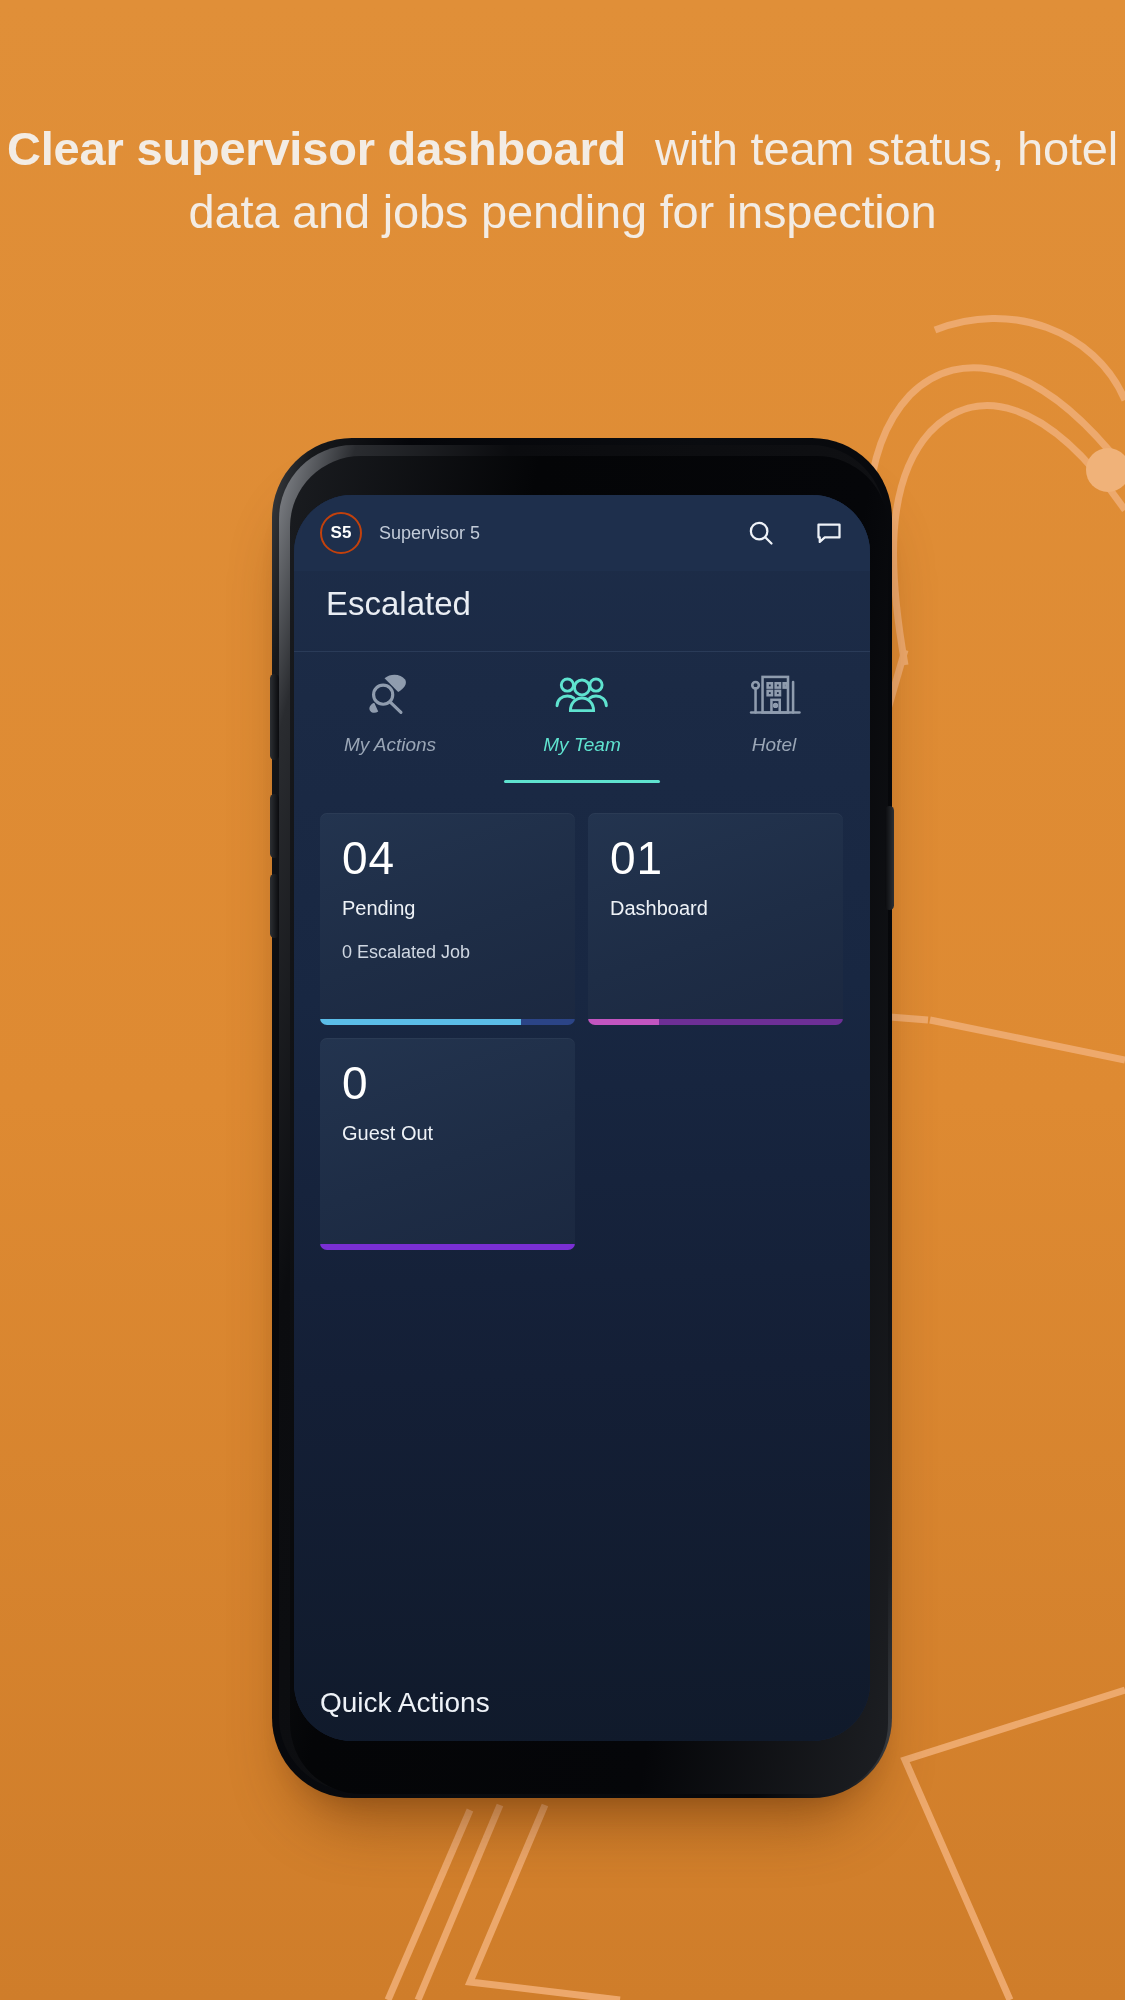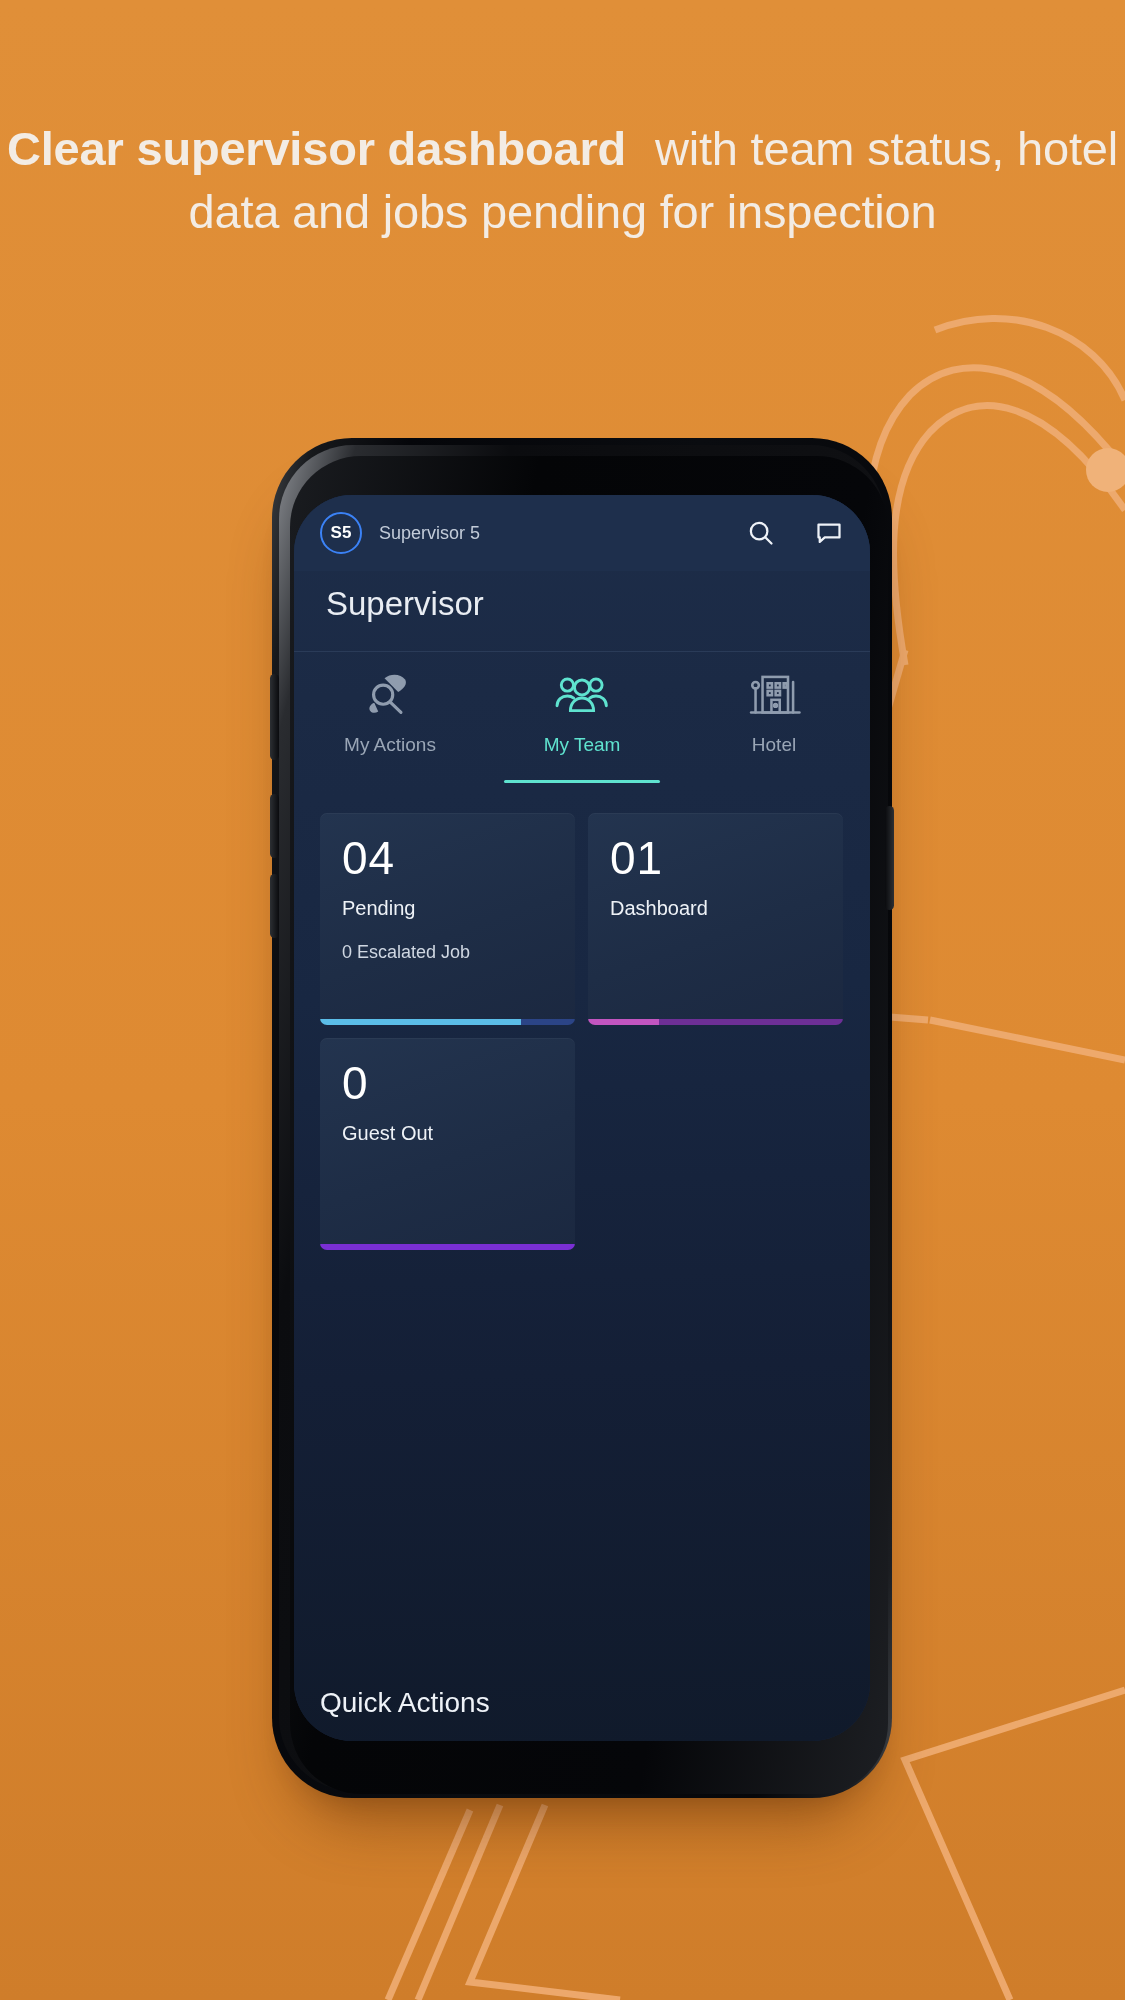--- a/index.html
+++ b/index.html
@@ -69,36 +69,36 @@
     background:linear-gradient(270deg,#2c2f33,#0a0b0e); }
 
   
   .appbar{
     position:absolute; top:0; left:0; width:576px; height:76px;
     display:flex; align-items:center; padding:0 26px;
     background:#1e2f4c;
   }
   .avatar{
     width:42px; height:42px; border-radius:50%;
-    border:2px solid #3b82f6; color:#ffffff;
+    border:2px solid #c2410c; color:#ffffff;
     display:flex; align-items:center; justify-content:center;
     font-size:17px; font-weight:700; flex:none;
   }
   .appbar-title{ margin-left:17px; color:#c3ccd9; font-size:18px; flex:1; }
   .appbar-icons{ display:flex; align-items:center; gap:38px; }
   .ic{ width:30px; height:30px; display:block; }
 
   .page-title{
     position:absolute; top:90px; left:32px;
     color:#e9edf3; font-size:33px; font-weight:400;
   }
 
   .tabs{
     position:absolute; top:156px; left:0; width:576px; height:132px;
-    display:flex; border-top:1px solid #2a3b58;
+    display:flex; border-top:1px solid #2a3b58;font-style:italic;
   }
   .tab{ flex:1; display:flex; flex-direction:column; align-items:center;
         justify-content:flex-start; padding-top:18px; position:relative; }
   .tab-ic{ width:56px; height:52px; display:block; }
   .tab-lbl{ margin-top:12px; font-size:19px; color:#9aa6b6; }
   .tab.active .tab-lbl{ color:#5fe3cf; }
   .tab.active::after{
     content:""; position:absolute; bottom:0; left:18px; right:18px;
     height:3px; background:#5fe3cf; border-radius:2px;
   }
@@ -183,21 +183,21 @@
           <svg class="ic" viewBox="0 0 24 24" fill="none" stroke="#eef2f8" stroke-width="1.8" stroke-linecap="round">
             <circle cx="10.5" cy="10.5" r="6.6"></circle>
               <line x1="15.4" y1="15.4" x2="20.4" y2="20.4"></line>
           </svg>
           <svg class="ic" viewBox="0 0 24 24" fill="none" stroke="#eef2f8" stroke-width="1.8" stroke-linejoin="round">
             <path d="M3.6 5.2h16.8v10.3H8.6l-4 3.6v-3.6H3.6z"></path>
           </svg>
         </div>
       </div>
 
-      <div class="page-title">Supervisor</div>
+      <div class="page-title">Escalated</div>
 
       <div class="tabs">
         <div class="tab">
           <svg class="tab-ic" viewBox="0 0 40 38" fill="none" stroke="#8f9cae" stroke-width="2.3" stroke-linecap="round">
             <path d="M16 6c5-4 12-3 15 1 2 3-1 7-5 9" fill="#8f9cae" stroke="none"></path>
             <circle cx="15" cy="18" r="7"></circle>
             <path d="M20.2 23.4 L28 31"></path>
             <path d="M8.5 24c-2.6 1-4.2 3.4-3.3 5.4.9 2 3.9 2.5 6.2 1" fill="#8f9cae" stroke="none"></path>
           </svg>
           <div class="tab-lbl">My Actions</div>

